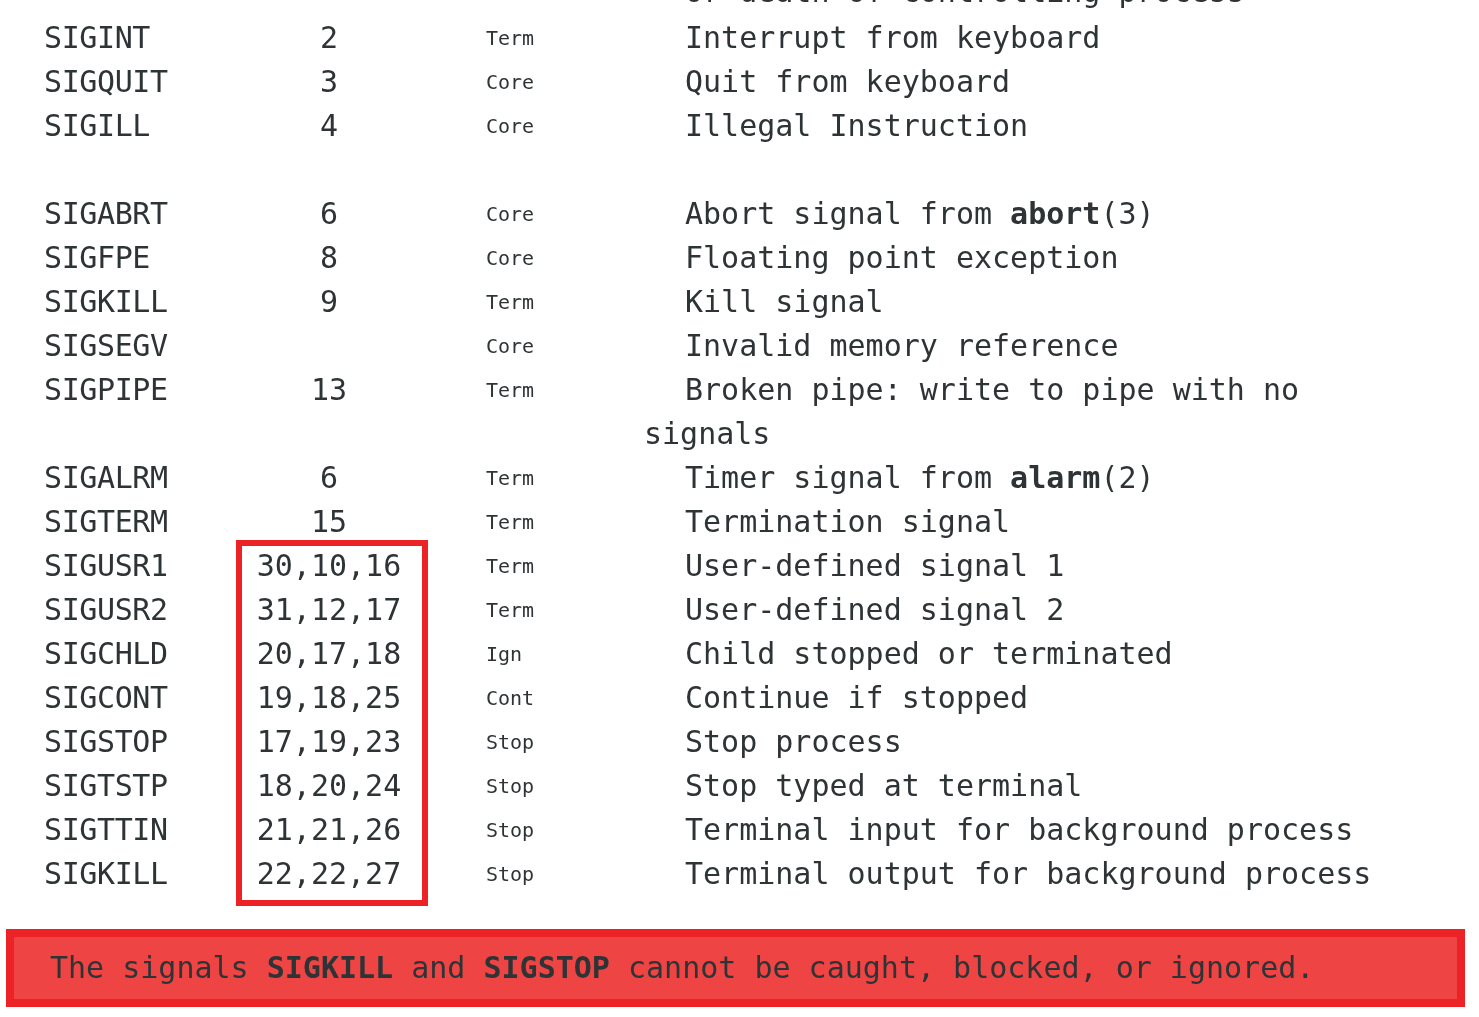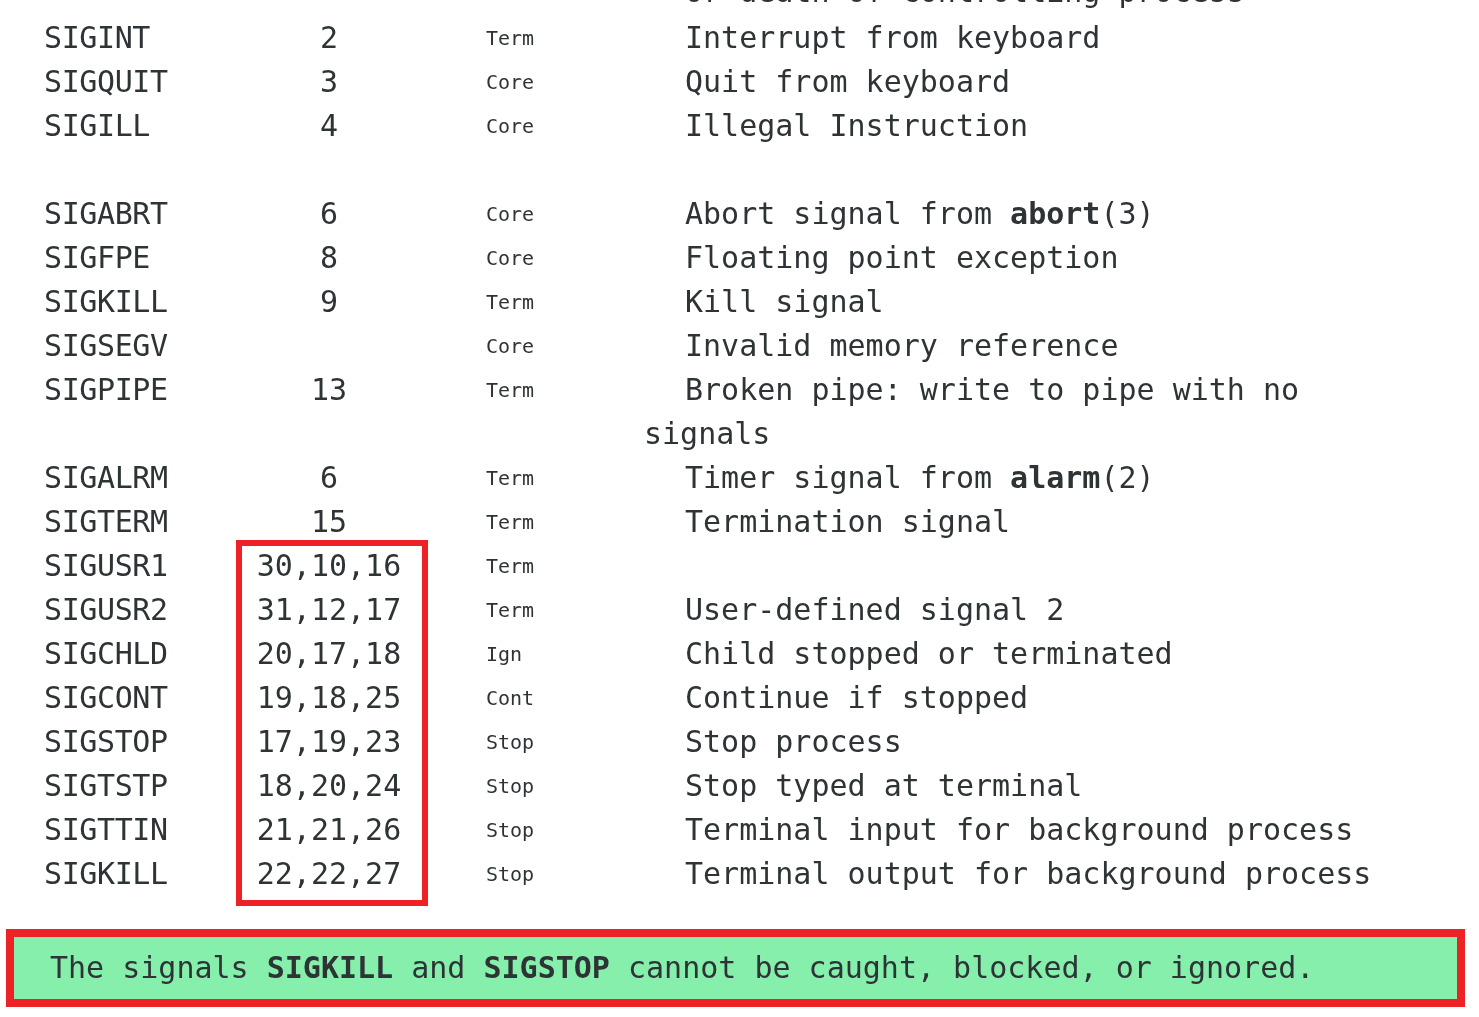--- a/index.html
+++ b/index.html
@@ -105,21 +105,21 @@
 
   
   #footer-note {
     position: absolute;
     left: 6px;
     top: 929px;
     width: 1459px;
     height: 78px;
     box-sizing: border-box;
     border: 8px solid #ec2227;
-    background: #86efac;
+    background: #ef4444;
   }
   #footer-note-text {
     position: absolute;
     left: 36px;
     top: 0;
     height: 62px;
     line-height: 62px;
     font-size: 30px;
     white-space: pre;
     color: #2e3436;
@@ -139,21 +139,21 @@
     <div class="sig-row" style="top: 60px;"><span class="col-name">SIGQUIT</span><span class="col-num single">3</span><span class="col-action">Core</span><span class="col-desc"><span>Quit from keyboard</span></span></div>
     <div class="sig-row" style="top: 104px;"><span class="col-name">SIGILL</span><span class="col-num single">4</span><span class="col-action">Core</span><span class="col-desc"><span>Illegal Instruction</span></span></div>
     <div class="sig-row" style="top: 192px;"><span class="col-name">SIGABRT</span><span class="col-num single">6</span><span class="col-action">Core</span><span class="col-desc"><span>Abort signal from </span><b>abort</b><span>(3)</span></span></div>
     <div class="sig-row" style="top: 236px;"><span class="col-name">SIGFPE</span><span class="col-num single">8</span><span class="col-action">Core</span><span class="col-desc"><span>Floating point exception</span></span></div>
     <div class="sig-row" style="top: 280px;"><span class="col-name">SIGKILL</span><span class="col-num single">9</span><span class="col-action">Term</span><span class="col-desc"><span>Kill signal</span></span></div>
     <div class="sig-row" style="top: 324px;"><span class="col-name">SIGSEGV</span><span class="col-action">Core</span><span class="col-desc"><span>Invalid memory reference</span></span></div>
     <div class="sig-row" style="top: 368px;"><span class="col-name">SIGPIPE</span><span class="col-num single">13</span><span class="col-action">Term</span><span class="col-desc"><span>Broken pipe: write to pipe with no</span></span></div>
     <div class="sig-row" style="top: 412px;"><span class="desc-cont">signals</span></div>
     <div class="sig-row" style="top: 456px;"><span class="col-name">SIGALRM</span><span class="col-num single">6</span><span class="col-action">Term</span><span class="col-desc"><span>Timer signal from </span><b>alarm</b><span>(2)</span></span></div>
     <div class="sig-row" style="top: 500px;"><span class="col-name">SIGTERM</span><span class="col-num single">15</span><span class="col-action">Term</span><span class="col-desc"><span>Termination signal</span></span></div>
-    <div class="sig-row" style="top: 544px;"><span class="col-name">SIGUSR1</span><span class="col-num">30,10,16</span><span class="col-action">Term</span></div>
+    <div class="sig-row" style="top: 544px;"><span class="col-name">SIGUSR1</span><span class="col-num">30,10,16</span><span class="col-action">Term</span><span class="col-desc"><span>User-defined signal 1</span></span></div>
     <div class="sig-row" style="top: 588px;"><span class="col-name">SIGUSR2</span><span class="col-num">31,12,17</span><span class="col-action">Term</span><span class="col-desc"><span>User-defined signal 2</span></span></div>
     <div class="sig-row" style="top: 632px; padding-left: 16px;"><span class="col-name">SIGCHLD</span><span class="col-num">20,17,18</span><span class="col-action">Ign</span><span class="col-desc"><span>Child stopped or terminated</span></span></div>
     <div class="sig-row" style="top: 676px; padding-left: 16px;"><span class="col-name">SIGCONT</span><span class="col-num">19,18,25</span><span class="col-action">Cont</span><span class="col-desc"><span>Continue if stopped</span></span></div>
     <div class="sig-row" style="top: 720px;"><span class="col-name">SIGSTOP</span><span class="col-num">17,19,23</span><span class="col-action">Stop</span><span class="col-desc"><span>Stop process</span></span></div>
     <div class="sig-row" style="top: 764px;"><span class="col-name">SIGTSTP</span><span class="col-num">18,20,24</span><span class="col-action">Stop</span><span class="col-desc"><span>Stop typed at terminal</span></span></div>
     <div class="sig-row" style="top: 808px;"><span class="col-name">SIGTTIN</span><span class="col-num">21,21,26</span><span class="col-action">Stop</span><span class="col-desc"><span>Terminal input for background process</span></span></div>
     <div class="sig-row" style="top: 852px;"><span class="col-name">SIGKILL</span><span class="col-num">22,22,27</span><span class="col-action">Stop</span><span class="col-desc"><span>Terminal output for background process</span></span></div>
   </div>
 
 <div id="numbers-highlight-box"></div>

